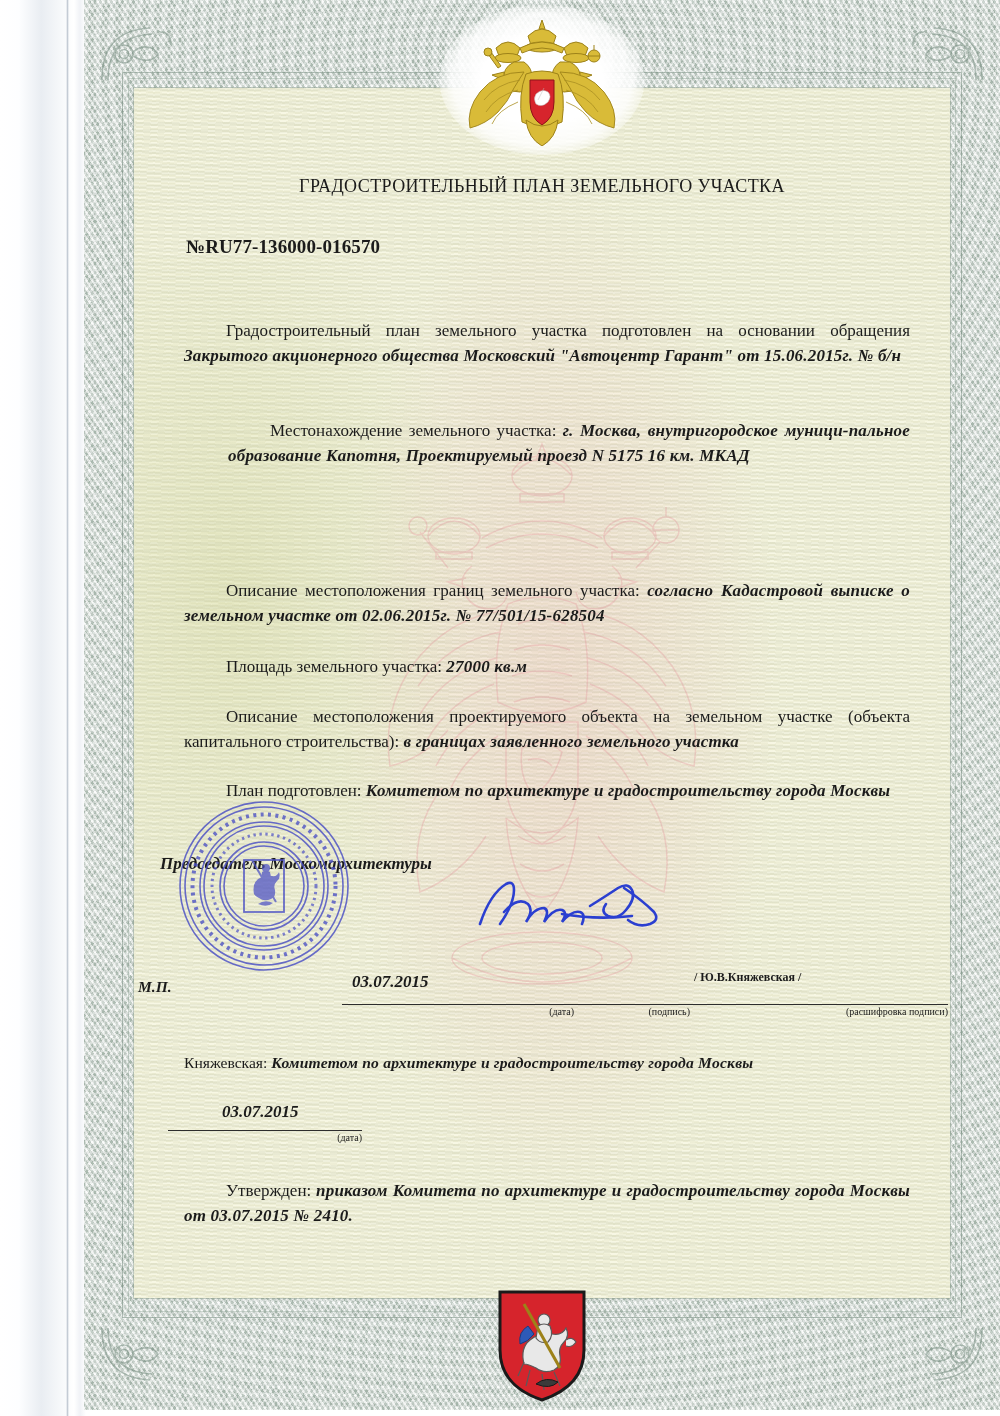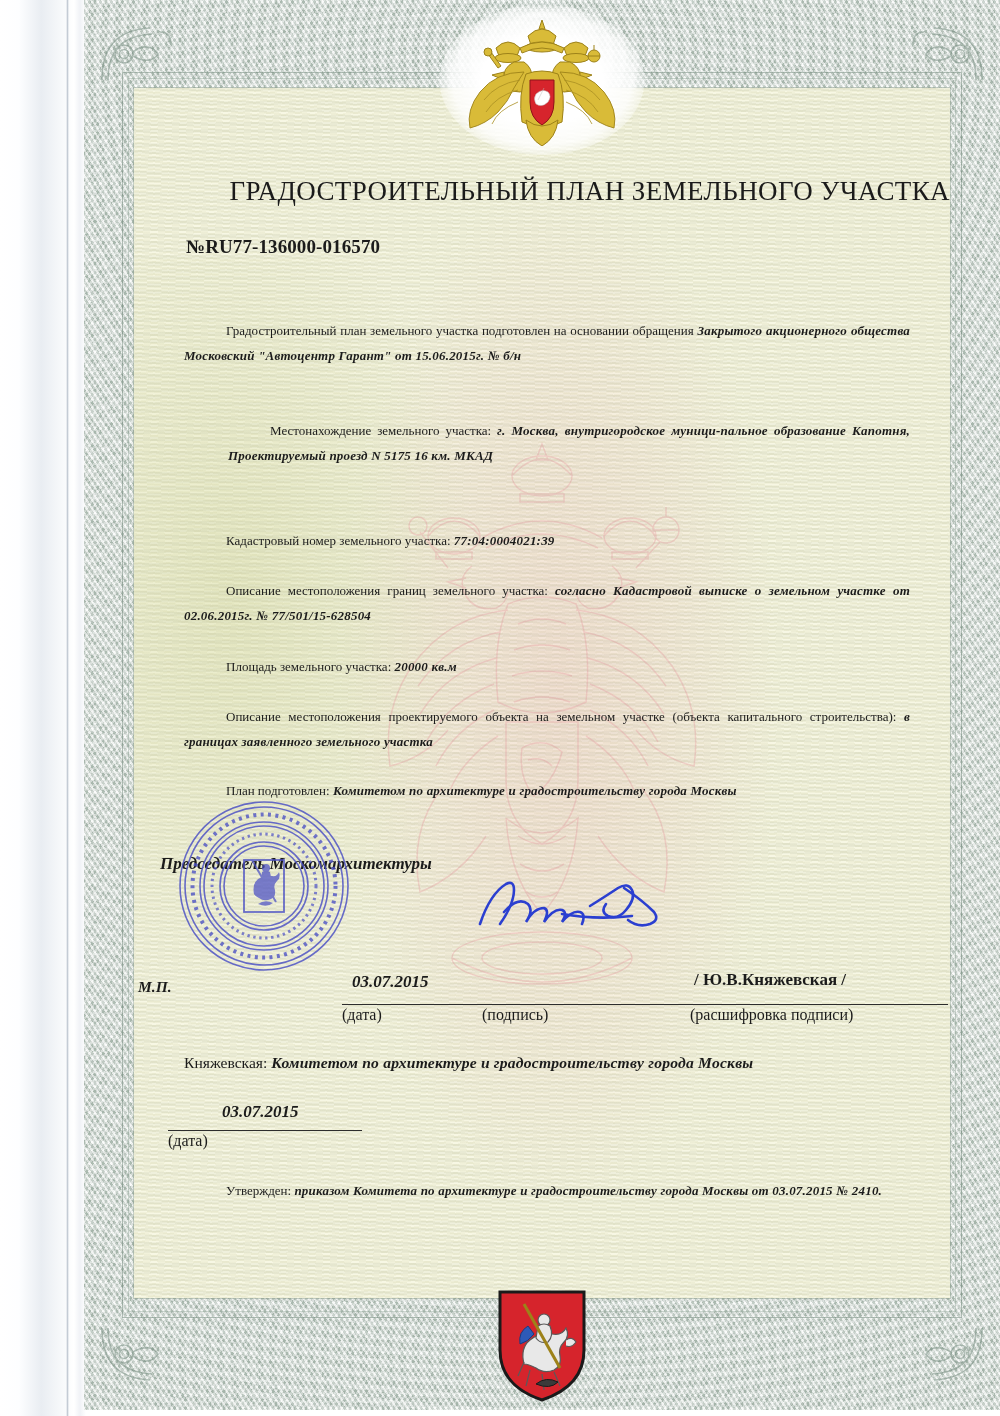--- a/index.html
+++ b/index.html
@@ -121,48 +121,48 @@
   }
   #emblem-bottom svg{width:100%;height:100%;}
 
   
   #content{
     position:absolute;left:0;right:0;top:0;bottom:0;
     padding:0;z-index:4;
     color:#1b1b1b;
   }
   .title{
-    position:absolute;left:0;right:0;top:88px;text-align:right;
-    font-size:27px;letter-spacing:.4px;font-weight:400;
+    position:absolute;left:0;right:0;top:88px;text-align:center;
+    font-size:18px;letter-spacing:.4px;font-weight:400;
     font-family:"Liberation Serif","DejaVu Serif",serif;
   }
   .docnum{
     position:absolute;left:52px;top:148px;
     font-size:19px;font-weight:700;letter-spacing:.1px;
   }
 
   .para{
     position:absolute;left:50px;right:40px;
-    font-size:13px;line-height:25px;text-align:justify;
+    font-size:17px;line-height:25px;text-align:justify;
     text-justify:inter-word;
   }
   .para .ind{display:inline-block;width:42px;}
   .val{font-weight:700;font-style:italic;letter-spacing:.2px;}
   .lbl{font-weight:400;font-style:normal;}
 
   .chairman{
     position:absolute;left:26px;font-size:17px;font-weight:700;font-style:italic;
   }
 
   
   .sigrow{position:absolute;left:0;right:0;height:76px;}
   .mp{position:absolute;left:4px;top:18px;font-size:15.5px;font-weight:700;font-style:italic;}
   .sig-date{position:absolute;left:218px;top:12px;font-size:17px;font-weight:700;font-style:italic;}
   .line{position:absolute;border-bottom:1.3px solid #2d2d2d;}
-  .cap{position:absolute;font-size:16px;text-align:left;}
+  .cap{position:absolute;font-size:10px;text-align:right;}
 
   .submitted{
     position:absolute;left:50px;right:40px;
     font-size:15.6px;line-height:25px;text-align:justify;
   }
   .sub-date{position:absolute;left:88px;font-size:17px;font-weight:700;font-style:italic;}
 
   
   #seal{
     position:absolute;left:92px;top:798px;width:176px;height:176px;z-index:6;
@@ -318,33 +318,29 @@
         <div class="para" style="top:230px;">
           <span class="ind"></span><span class="lbl">Градостроительный план земельного участка подготовлен на основании обращения</span>
           <span class="val">Закрытого акционерного общества Московский "Автоцентр Гарант" от 15.06.2015г. № б/н</span>
         </div>
 
         <div class="para" style="top:330px;margin-left:44px;">
           <span class="ind"></span><span class="lbl">Местонахождение земельного участка:</span>
           <span class="val">г. Москва, внутригородское муници-пальное образование Капотня, Проектируемый проезд N 5175 16 км. МКАД</span>
         </div>
 
-        <div class="para" style="top:440px;">
-          <span class="ind"></span><span class="lbl">Кадастровый номер земельного участка:</span>
-          <span class="val">77:04:0004021:39</span>
-        </div>
 
         <div class="para" style="top:490px;">
           <span class="ind"></span><span class="lbl">Описание местоположения границ земельного участка:</span>
           <span class="val">согласно Кадастровой выписке о земельном участке от 02.06.2015г. № 77/501/15-628504</span>
         </div>
 
         <div class="para" style="top:566px;">
           <span class="ind"></span><span class="lbl">Площадь земельного участка:</span>
-          <span class="val">20000  кв.м</span>
+          <span class="val">27000  кв.м</span>
         </div>
 
         <div class="para" style="top:616px;">
           <span class="ind"></span><span class="lbl">Описание местоположения проектируемого объекта на земельном участке (объекта капитального строительства):</span>
           <span class="val">в границах заявленного земельного участка</span>
         </div>
 
         <div class="para" style="top:690px;">
           <span class="ind"></span><span class="lbl">План подготовлен:</span>
           <span class="val">Комитетом по архитектуре и градостроительству города Москвы</span>
@@ -356,21 +352,21 @@
           <div class="mp">М.П.</div>
           <div class="sig-date">03.07.2015</div>
 
           <div class="line" style="left:208px;width:232px;top:44px;"></div>
           <div class="cap" style="left:208px;width:232px;top:46px;">(дата)</div>
 
           <div class="line" style="left:348px;width:208px;top:44px;"></div>
           <div class="cap" style="left:348px;width:208px;top:46px;">(подпись)</div>
 
           <div class="line" style="left:556px;width:258px;top:44px;"></div>
-          <div style="position:absolute;left:560px;top:10px;font-size:17px;font-weight:700;">/ Ю.В.Княжевская /</div>
+          <div style="position:absolute;left:560px;top:10px;font-size:12px;font-weight:700;">/ Ю.В.Княжевская /</div>
           <div class="cap" style="left:556px;width:258px;top:46px;">(расшифровка подписи)</div>
         </div>
 
         <div class="submitted" style="top:962px;">
           <span class="ind"></span><span class="lbl">Княжевская:</span>
           <span class="val">Комитетом по архитектуре и градостроительству города Москвы</span>
         </div>
         <div class="sub-date" style="top:1014px;">03.07.2015</div>
         <div class="line" style="left:34px;width:194px;top:1042px;"></div>
         <div class="cap" style="left:34px;width:194px;top:1044px;">(дата)</div>

